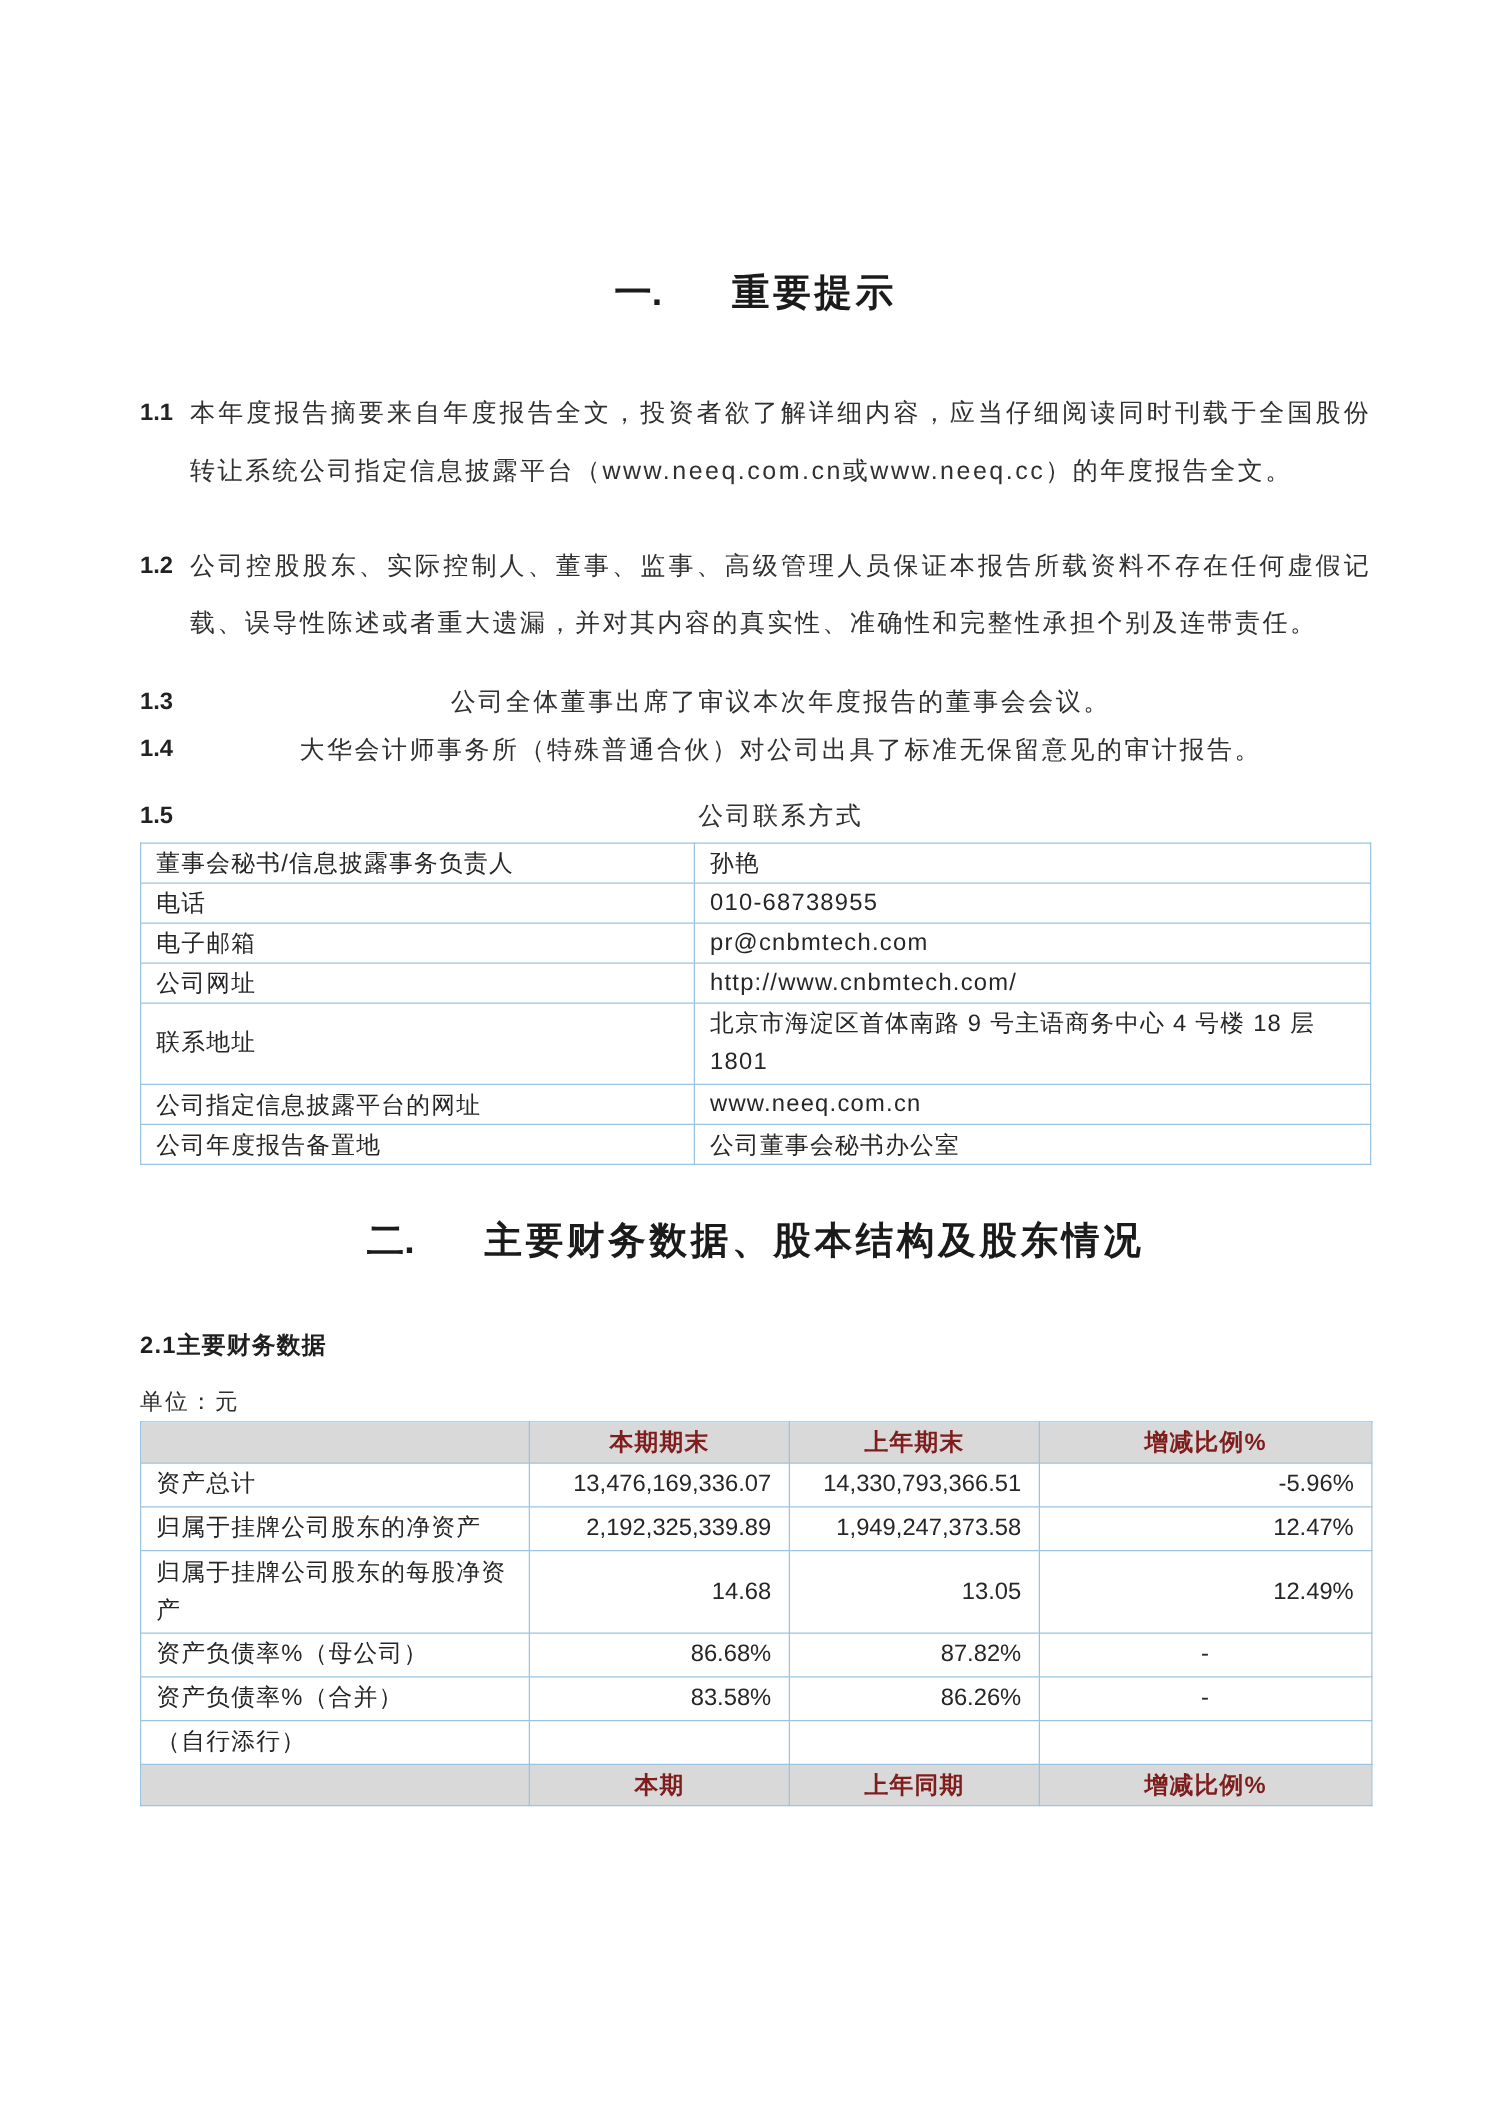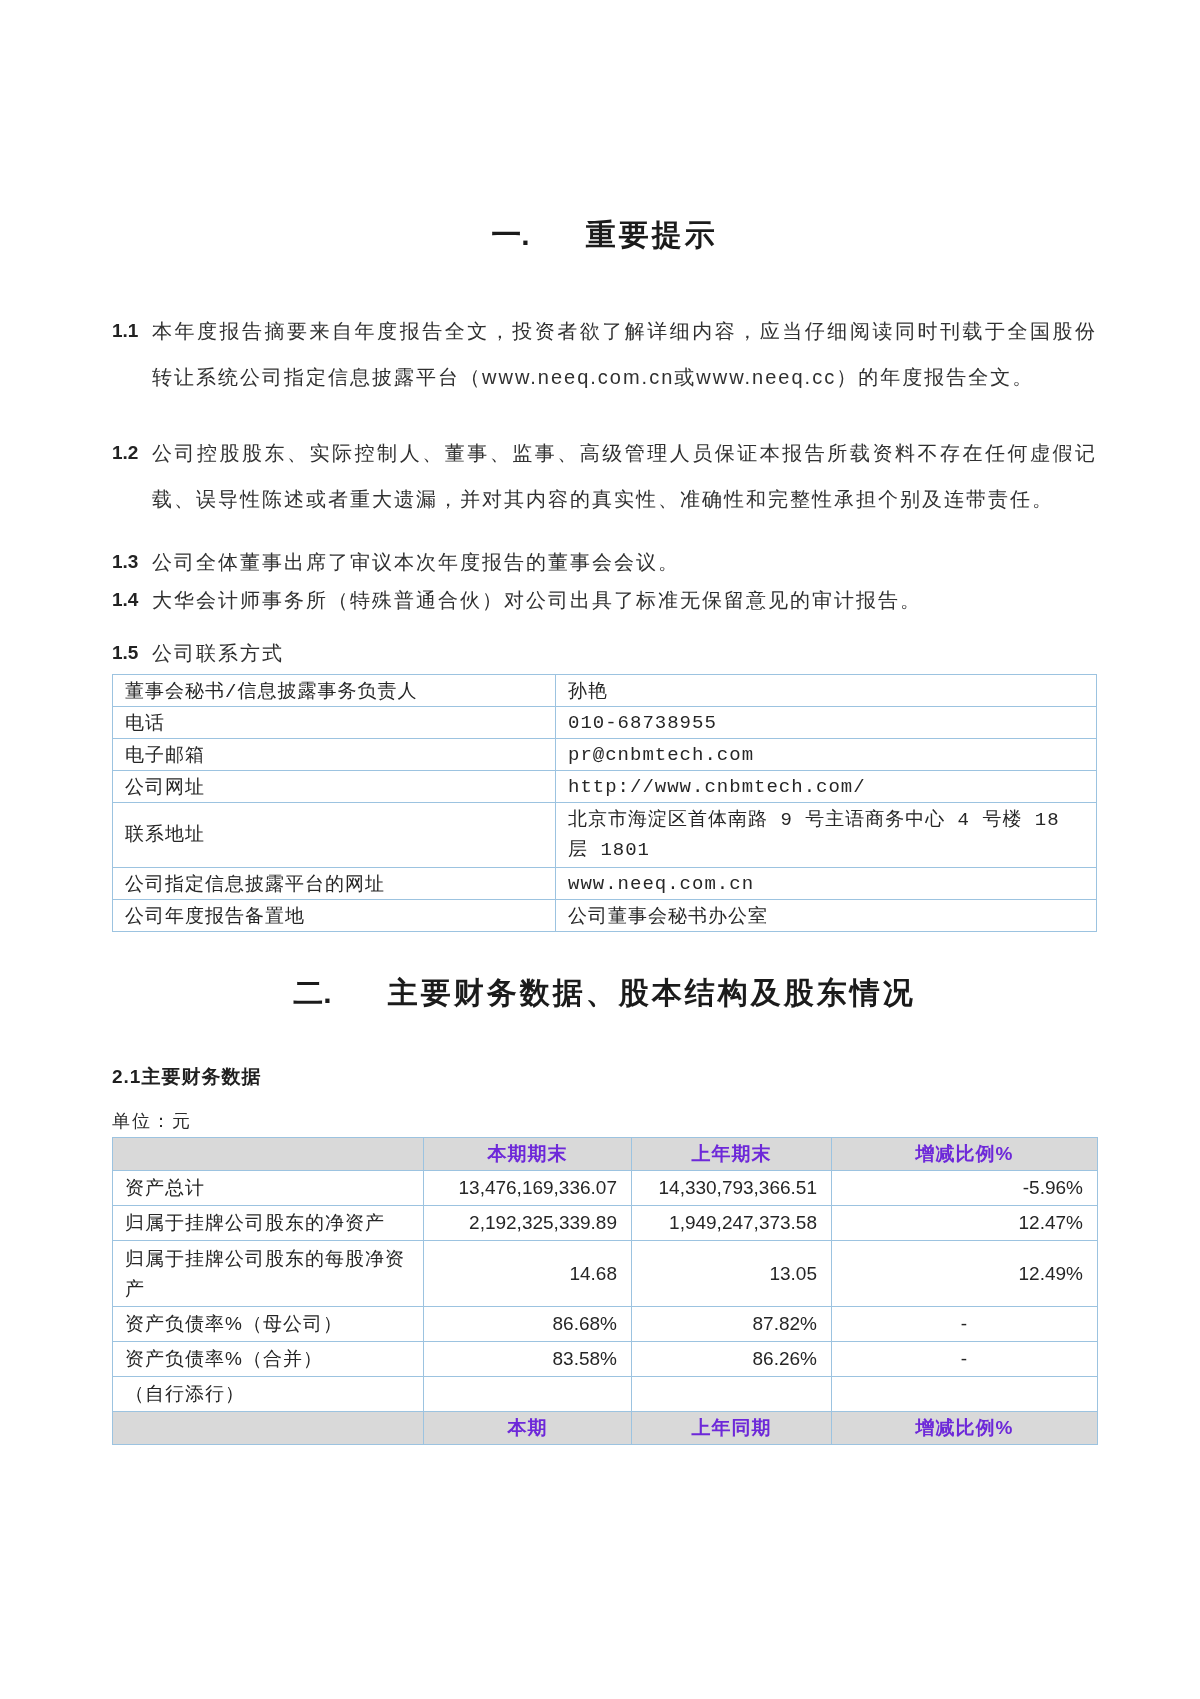--- a/index.html
+++ b/index.html
@@ -6,39 +6,39 @@
   body{font-family:"Liberation Sans","DejaVu Sans",sans-serif;color:#2e2e2e;}
   .page{position:relative;width:1200px;height:1699px;background:#ffffff;overflow:hidden;box-sizing:border-box;padding:217px 103px 0 112px;}
   
   .doc-title{display:flex;justify-content:center;align-items:baseline;gap:56px;
     font-size:30px;font-weight:bold;color:#1b1b1b;letter-spacing:3px;line-height:36px;}
   .doc-title .t-num{letter-spacing:0;}
   
   .item{position:relative;padding-left:40px;font-size:20px;line-height:46px;
     text-align:justify;letter-spacing:2px;color:#303030;}
   .item .num{position:absolute;left:0;top:0;font-weight:bold;font-size:19px;letter-spacing:0;color:#222;}
-  .item.tight{line-height:38px;text-align:left;}
+  .item.tight{line-height:38px;text-align:center;}
   .cont{padding-left:40px;font-size:20px;line-height:46px;text-align:justify;letter-spacing:2px;color:#303030;}
   
   table{border-collapse:collapse;width:985px;table-layout:fixed;}
   td{border:1px solid #9cc3e0;font-size:19px;color:#262626;vertical-align:middle;
      padding:2px 12px;box-sizing:border-box;letter-spacing:1px;overflow:hidden;}
-  .contact-table td{height:32px;font-family:Liberation Mono, monospace;}
+  .contact-table td{height:32px;}
   .contact-table td.addr{height:64px;line-height:30px;}
   .contact-table col.c1{width:443px;}
   
   .subhead{display:flex;font-size:19px;font-weight:bold;color:#1f1f1f;letter-spacing:1px;line-height:24px;}
   .unit-note{text-align:left;font-size:18px;color:#2b2b2b;letter-spacing:2px;line-height:22px;}
   
   .fin-table col.f1{width:311px;}
   .fin-table col.f2{width:208px;}
   .fin-table col.f3{width:200px;}
   .fin-table col.f4{width:266px;}
   .fin-table td{height:33px;}
-  .fin-table td.head{background:#d9d9d9;font-weight:bold;text-align:center;color:#6d28d9;}
+  .fin-table td.head{background:#d9d9d9;font-weight:bold;text-align:center;color:#7f1d1d;}
   .fin-table td.lbl{text-align:left;line-height:30px;}
   .fin-table td.val{text-align:right;padding-right:14px;font-size:19px;letter-spacing:0;}
   .fin-table td.ctr{text-align:center;}
   
   .mt-t1{margin-top:0;}
 </style>
 </head>
 <body>
 
 <div class="page">

